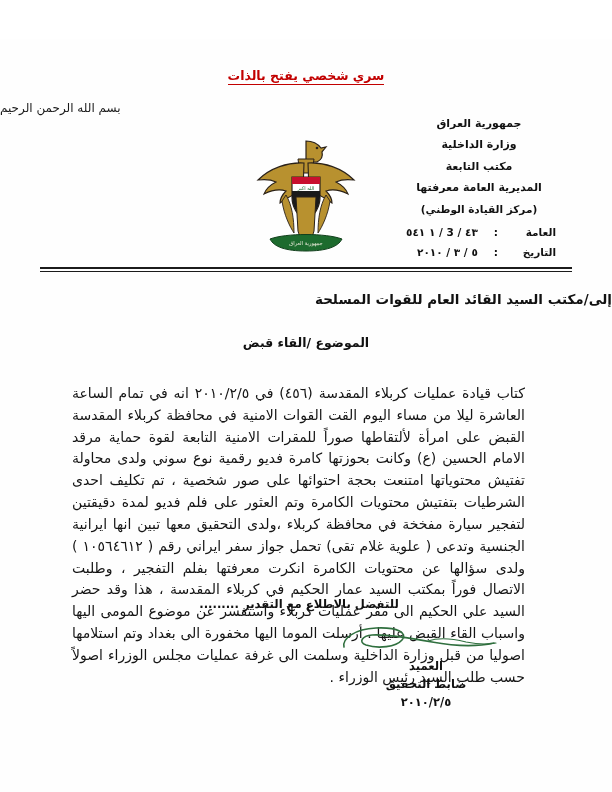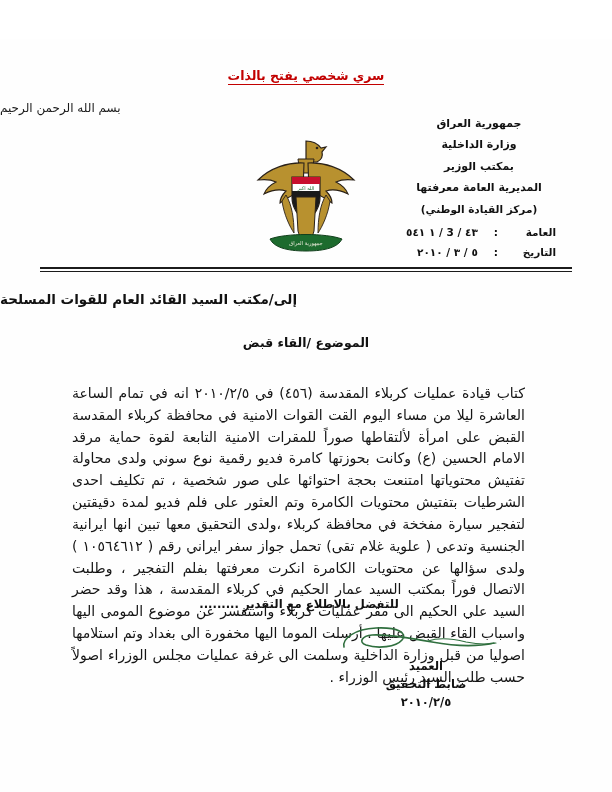--- a/index.html
+++ b/index.html
@@ -127,21 +127,21 @@
     background: #1b1b1b;
     margin-top: 1.5px;
   }
 
   
   .addressee {
     position: absolute;
     top: 252px;
     left: 0;
     right: 0;
-    text-align: left;
+    text-align: right;
     font-size: 13.5px;
     font-weight: bold;
     letter-spacing: 0.2px;
   }
   .subject {
     position: absolute;
     top: 296px;
     left: 0;
     right: 0;
     text-align: center;
@@ -231,21 +231,21 @@
       <path d="M74 60 C68 70 66 84 66 98 C70 92 76 80 78 66 Z" fill="#b8912f" stroke="#2a2118" stroke-width="0.9"></path>
 
       <path d="M18 104 C34 98 74 98 90 104 C86 112 74 116 54 116 C34 116 22 112 18 104 Z" fill="#1d6b2e" stroke="#123f1c" stroke-width="1"></path>
       <text x="54" y="110" font-size="5.2" fill="#e9e9d8" text-anchor="middle" font-family="DejaVu Sans, sans-serif">جمهورية العراق</text>
     </svg>
   </div>
 
   <div class="letterhead">
     <div class="lh-line">جمهورية العراق</div>
     <div class="lh-line lh-wide">وزارة الداخلية</div>
-    <div class="lh-line lh-wide">بمكتب الوزير</div>
+    <div class="lh-line lh-wide">مكتب التابعة</div>
     <div class="lh-line">المديرية العامة معرفتها</div>
     <div class="lh-line lh-center-unit">(مركز القيادة الوطني)</div>
   </div>
 
   <div class="meta">
     <div class="meta-row">
       <span class="meta-label">العامة</span>
       <span class="meta-sep">:</span>
       <span class="meta-value">٤٣ / 3 / ١ ٥٤١</span>
     </div>

